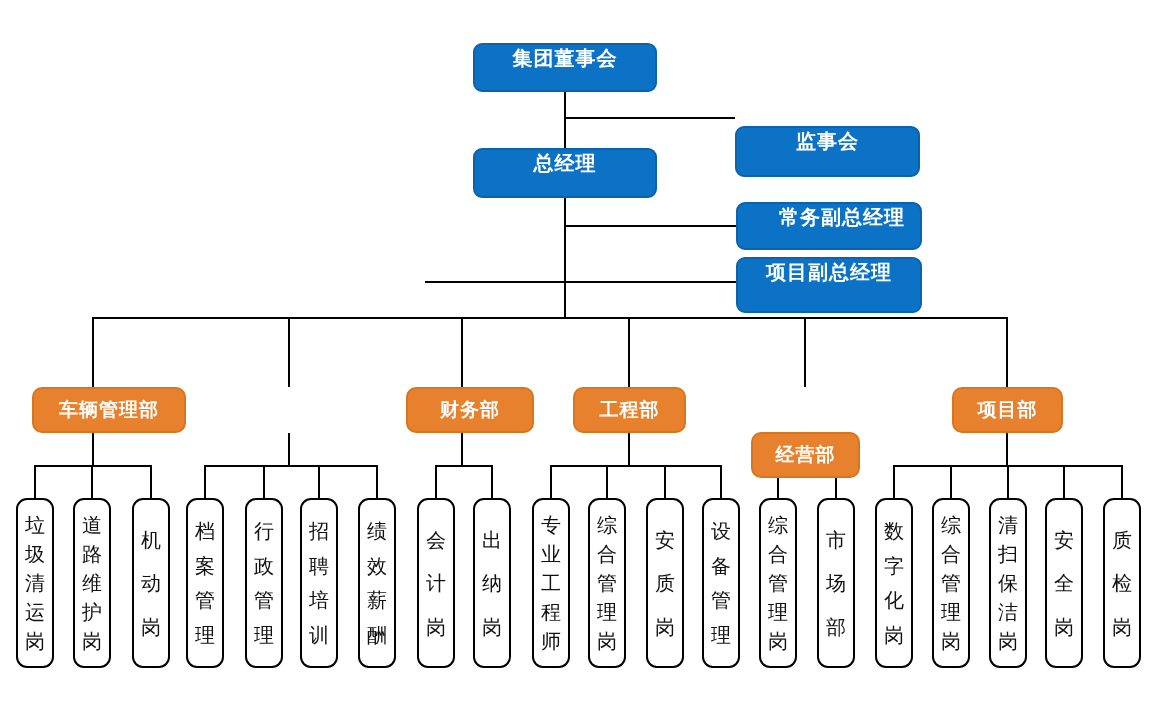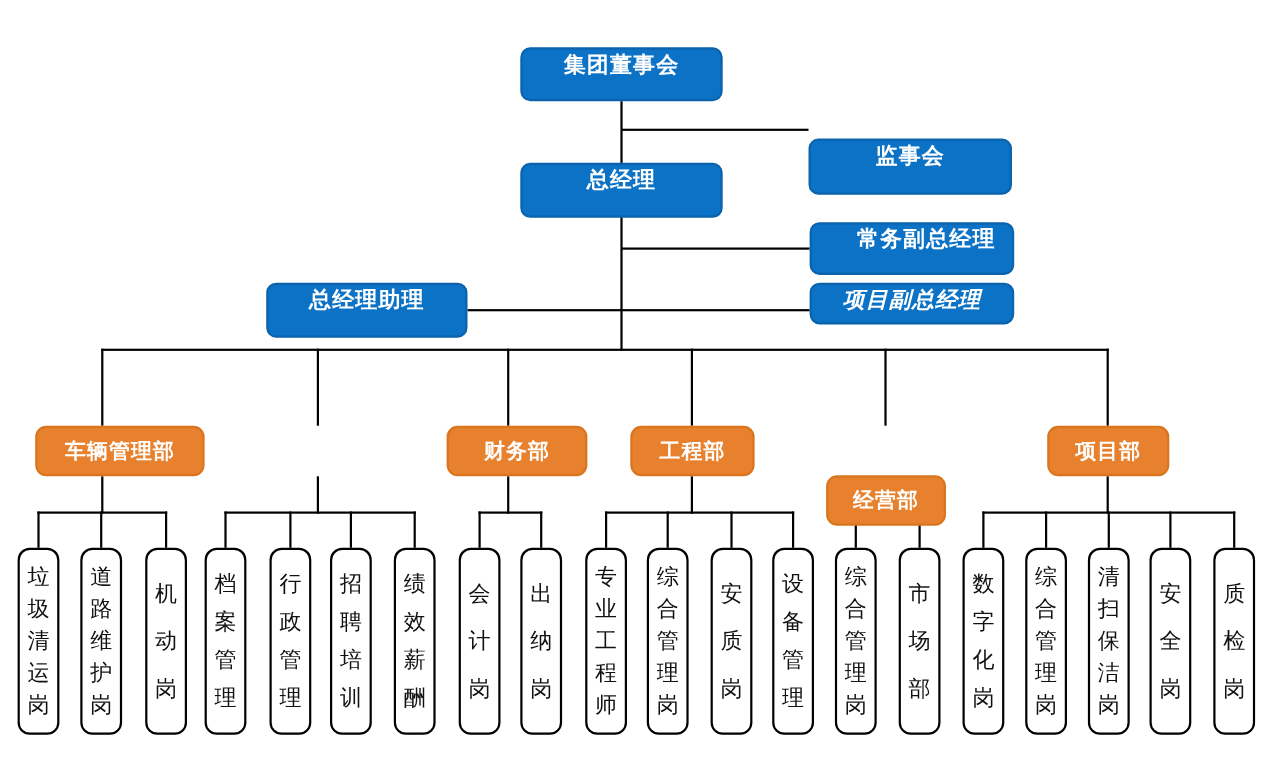--- a/index.html
+++ b/index.html
@@ -114,24 +114,21 @@
     </div>
   <div class="bluebox" style="left:735px;top:92px;width:185px;height:51px;margin-top:34px;">
       <span>监事会</span>
     </div>
   <div class="bluebox" style="left:473px;top:148px;width:184px;height:50px;">
       <span>总经理</span>
     </div>
   <div class="bluebox" style="left:736px;top:202px;width:186px;height:48px;padding-left:26px;">
       <span>常务副总经理</span>
     </div>
-  <div class="bluebox" style="left:242px;top:257px;width:183px;height:50px;">
-      <span>总经理助理</span>
-    </div>
-  <div class="bluebox" style="left:736px;top:257px;width:186px;height:38px;font-style:italic;">
+  <div class="bluebox" style="left:736px;top:257px;width:186px;height:56px;">
       <span>项目副总经理</span>
     </div>
 
   <div class="deptbox" style="left:16px;width:154px;margin-left:16px;">
       <span>车辆管理部</span>
     </div>
   <div class="deptbox" style="left:406px;width:128px;">
       <span>财务部</span>
     </div>
   <div class="deptbox" style="left:573px;width:113px;">

